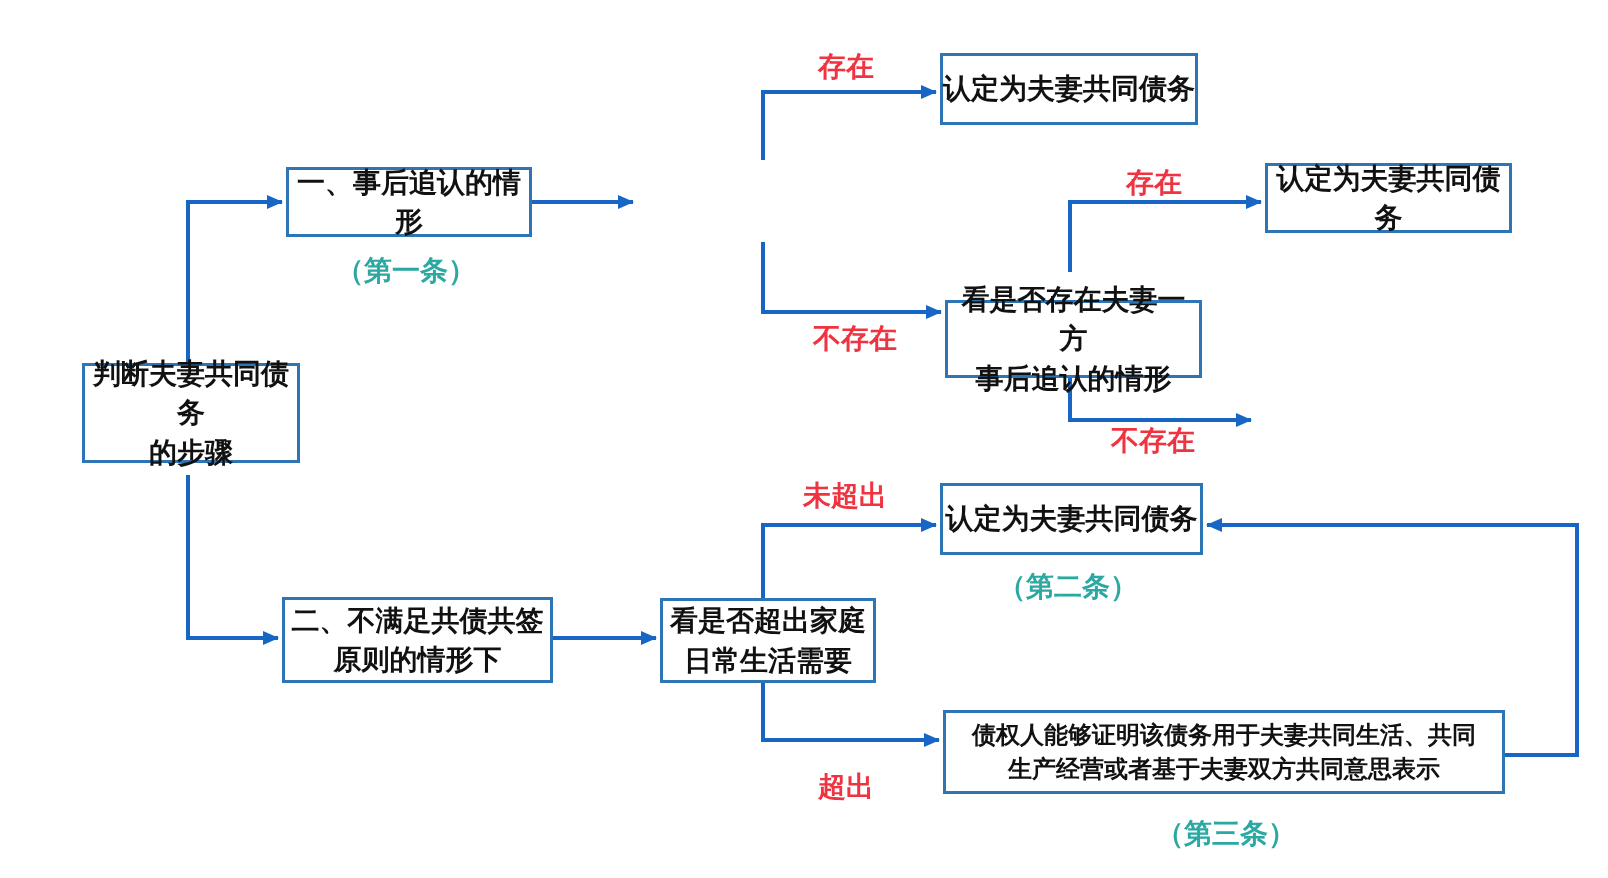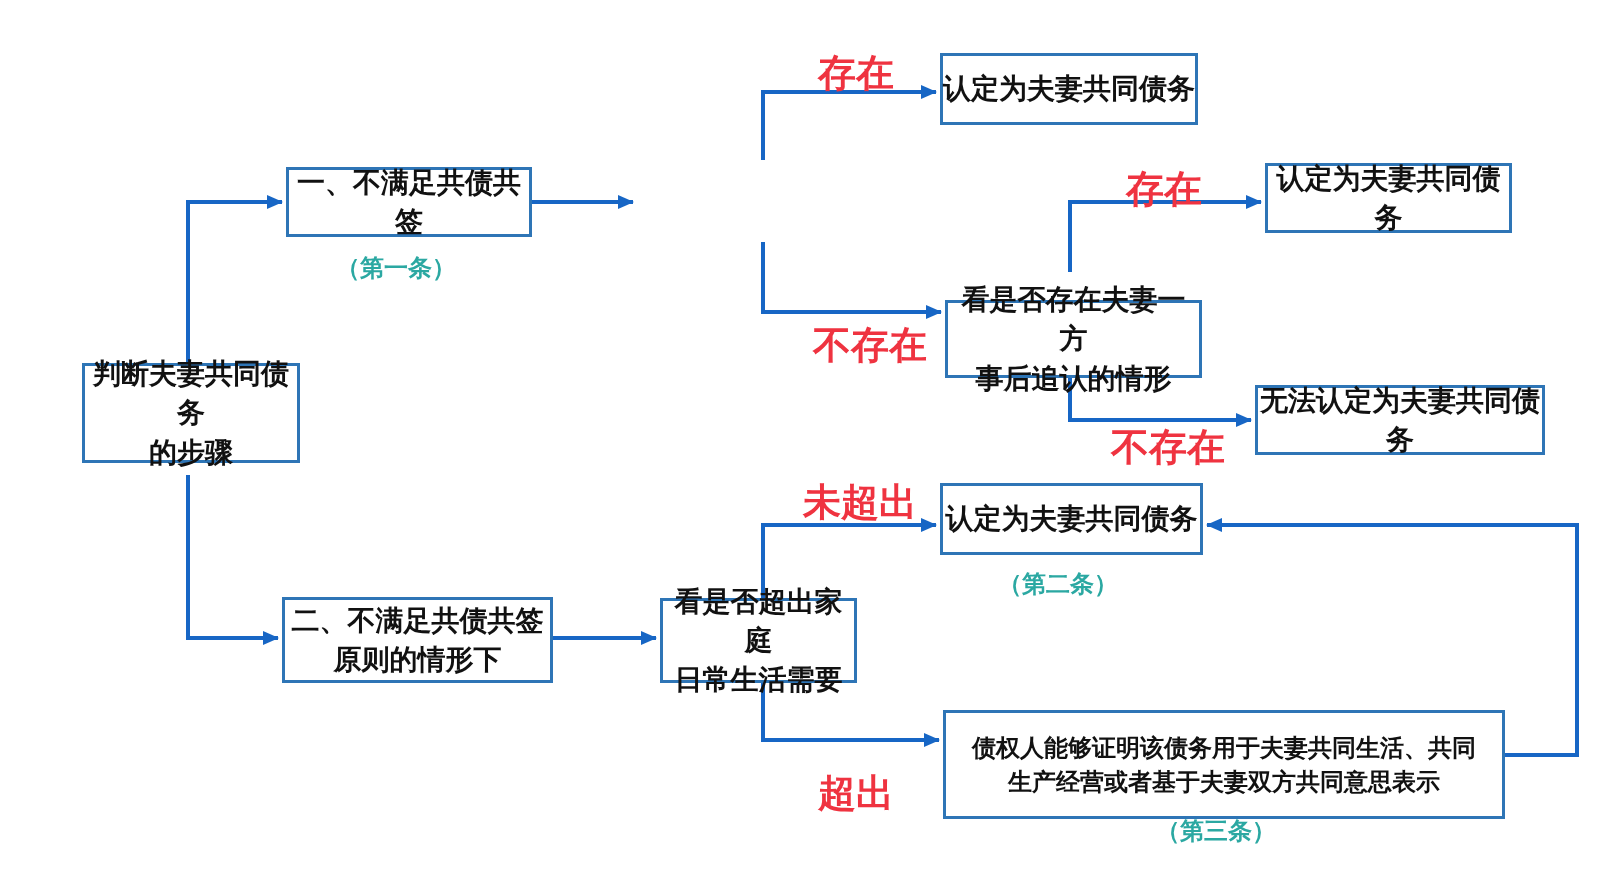--- a/index.html
+++ b/index.html
@@ -33,39 +33,39 @@
     color:var(--text,#111);
   }
   #n-start{left:82px;top:363px;width:218px;height:100px;}
   #n-principle1{left:286px;top:167px;width:246px;height:70px;}
   #n-check-signature{left:637px;top:160px;width:253px;height:82px;}
   #n-joint-debt-1{left:940px;top:53px;width:258px;height:72px;}
   #n-check-ratification{left:945px;top:272px;width:257px;height:78px;margin-top:28px;}
   #n-joint-debt-2{left:1265px;top:163px;width:247px;height:70px;}
   #n-not-joint-debt{left:1255px;top:385px;width:290px;height:70px;}
   #n-principle2{left:282px;top:597px;width:271px;height:86px;}
-  #n-check-daily-needs{left:660px;top:598px;width:197px;height:85px;}
+  #n-check-daily-needs{left:660px;top:598px;width:216px;height:85px;}
   #n-joint-debt-3{left:940px;top:483px;width:263px;height:72px;}
-  #n-creditor-proof{left:943px;top:710px;width:562px;height:109px;font-size:24px;}
+  #n-creditor-proof{left:943px;top:710px;width:562px;height:84px;font-size:24px;}
   .edge-label{
     position:absolute;
     color:var(--edge-label,#EF3340);
-    font-size:38px;font-weight:700;
+    font-size:28px;font-weight:700;
     white-space:nowrap;
   }
   #l-exists-1{left:818px;top:48px;}
   #l-not-exists-1{left:813px;top:320px;}
   #l-exists-2{left:1126px;top:164px;}
   #l-not-exists-2{left:1111px;top:422px;}
   #l-not-exceeded{left:803px;top:477px;}
   #l-exceeded{left:818px;top:768px;}
   .article{
     position:absolute;
     color:var(--article-ref,#2BA8A2);
-    font-size:24px;font-weight:700;
+    font-size:28px;font-weight:700;
     white-space:nowrap;
   }
   #a-article1{left:336px;top:252px;}
   #a-article2{left:998px;top:568px;}
   #a-article3{left:1156px;top:815px;}
 </style>
 </head>
 <body>
 
 <div class="stage">
@@ -84,26 +84,25 @@
     <polyline points="1070,272 1070,202 1261,202" marker-end="url(#arrowhead)"></polyline>
     <polyline points="1070,350 1070,420 1251,420" marker-end="url(#arrowhead)"></polyline>
     <polyline points="535,638 656,638" marker-end="url(#arrowhead)"></polyline>
     <polyline points="763,598 763,525 936,525" marker-end="url(#arrowhead)"></polyline>
     <polyline points="763,683 763,740 939,740" marker-end="url(#arrowhead)"></polyline>
     <polyline points="1505,755 1577,755 1577,525 1207,525" marker-end="url(#arrowhead)"></polyline>
   </svg>
 
   <div class="node" id="n-start">判断夫妻共同债务
 的步骤</div>
-  <div class="node" id="n-principle1">一、不满足共债共签</div>
+  <div class="node" id="n-principle1">一、事后追认的情形</div>
   <div class="node" id="n-joint-debt-1">认定为夫妻共同债务</div>
   <div class="node" id="n-check-ratification">看是否存在夫妻一方
 事后追认的情形</div>
   <div class="node" id="n-joint-debt-2">认定为夫妻共同债务</div>
-  <div class="node" id="n-not-joint-debt">无法认定为夫妻共同债务</div>
   <div class="node" id="n-principle2">二、不满足共债共签
 原则的情形下</div>
   <div class="node" id="n-check-daily-needs">看是否超出家庭
 日常生活需要</div>
   <div class="node" id="n-joint-debt-3">认定为夫妻共同债务</div>
   <div class="node" id="n-creditor-proof">债权人能够证明该债务用于夫妻共同生活、共同
 生产经营或者基于夫妻双方共同意思表示</div>
 
   <div class="edge-label" id="l-exists-1">存在</div>
   <div class="edge-label" id="l-not-exists-1">不存在</div>

